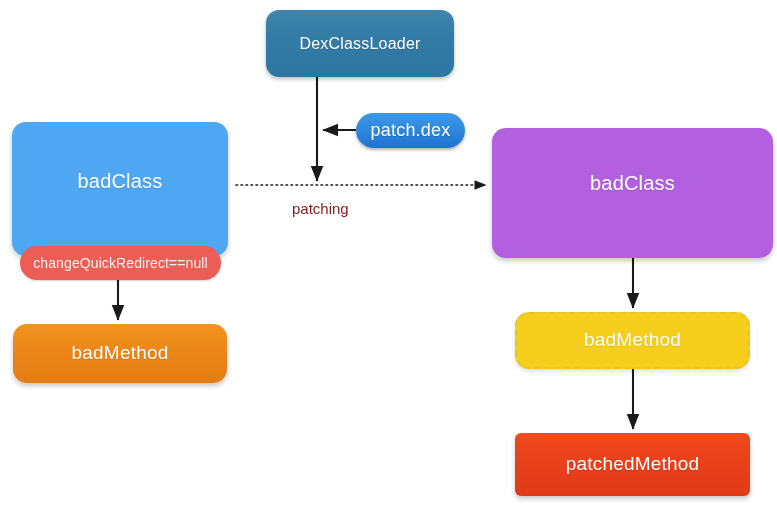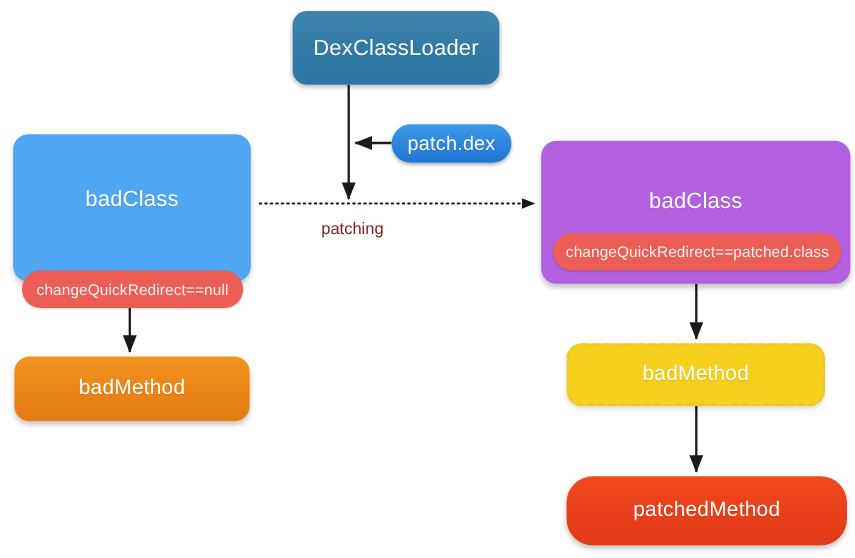--- a/index.html
+++ b/index.html
@@ -31,21 +31,21 @@
     line-height: 1.1;
     text-shadow: 0 1px 1px rgba(0,0,0,0.12);
   }
 
   
   #dexclassloader {
     left: 266px; top: 10px; width: 188px; height: 67px;
     border-radius: 13px;
     background: linear-gradient(180deg, #3f85ad 0%, #327ba6 45%, #2e76a2 100%);
     box-shadow: 0 2px 4px rgba(0,0,0,0.28);
-    font-size: 20px;
+    font-size: 16px;
   }
 
   
   #patchdex {
     left: 356px; top: 113px; width: 109px; height: 35px;
     border-radius: 18px;
     background: linear-gradient(180deg, #3c9ae8 0%, #2e86dd 50%, #1f73d0 100%);
     box-shadow: 0 2px 3px rgba(0,0,0,0.3);
     font-size: 18px;
     align-items: center;
@@ -112,22 +112,22 @@
     left: 515px; top: 312px; width: 235px; height: 57px;
     border-radius: 14px;
     background: #f5cf1c;
     border: 2px dashed #e8c62a;
     box-shadow: 0 2px 4px rgba(0,0,0,0.14);
     font-size: 19px;
   }
 
   
   #patchedmethod {
-    left: 515px; top: 433px; width: 255px; height: 63px;
-    border-radius: 24px;
+    left: 515px; top: 433px; width: 235px; height: 63px;
+    border-radius: 6px;
     background: linear-gradient(180deg, #f04a1e 0%, #e8401a 50%, #e03a18 100%);
     box-shadow: 0 3px 5px rgba(0,0,0,0.22);
     font-size: 19px;
   }
 
   
   .edge {
     position: absolute;
     left: 0; top: 0;
     width: 777px; height: 507px;
@@ -194,23 +194,20 @@
   <div class="node" id="badclass-left">
     <span class="node-label">badClass</span>
   </div>
   <div class="redirect-pill" id="pill-left">
     <span>changeQuickRedirect==null</span>
   </div>
 
   <div class="node" id="badclass-right">
     <span class="node-label">badClass</span>
   </div>
-  <div class="redirect-pill" id="pill-right">
-    <span>changeQuickRedirect==patched.class</span>
-  </div>
 
   <div class="node" id="badmethod-left">
     <span class="node-label">badMethod</span>
   </div>
 
   <div class="node" id="badmethod-right">
     <span class="node-label">badMethod</span>
   </div>
 
   <div class="node" id="patchedmethod">

